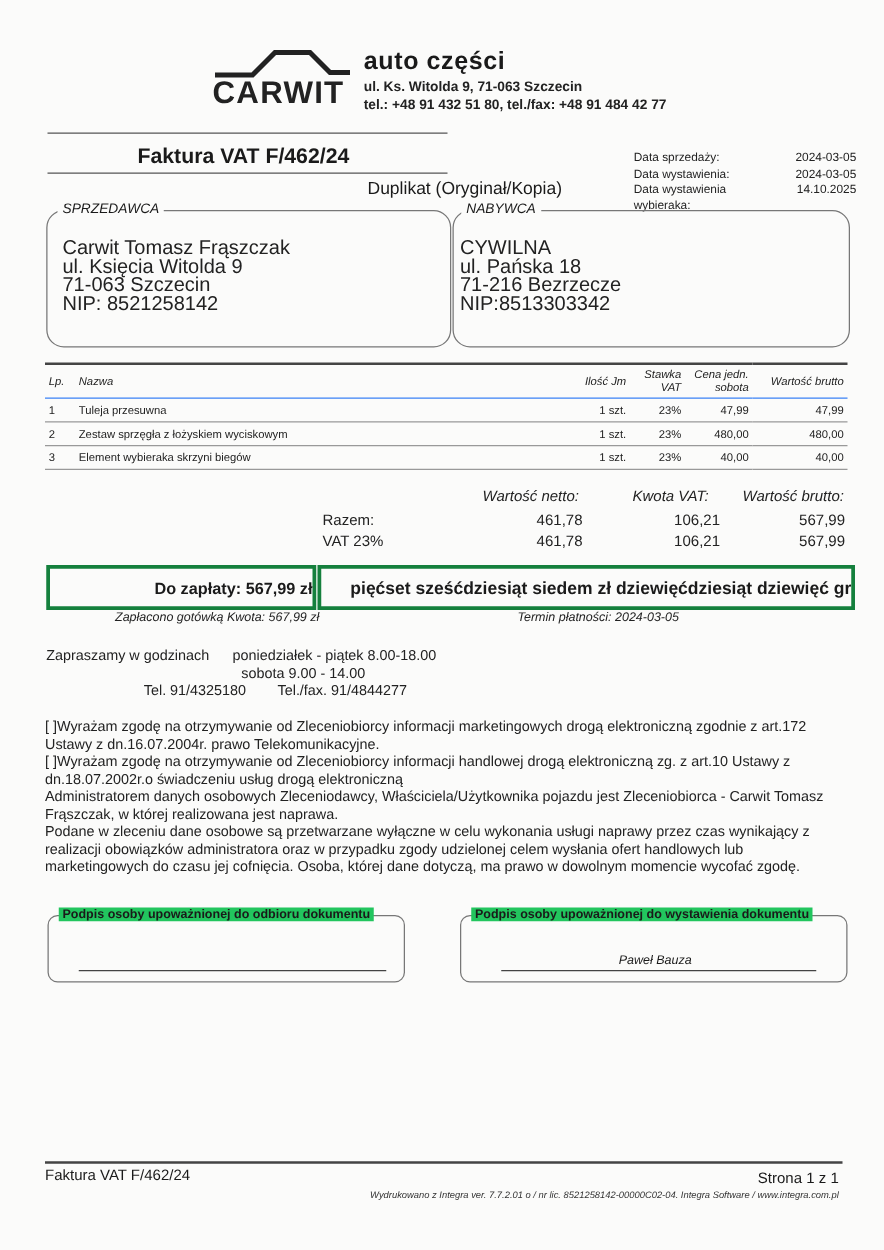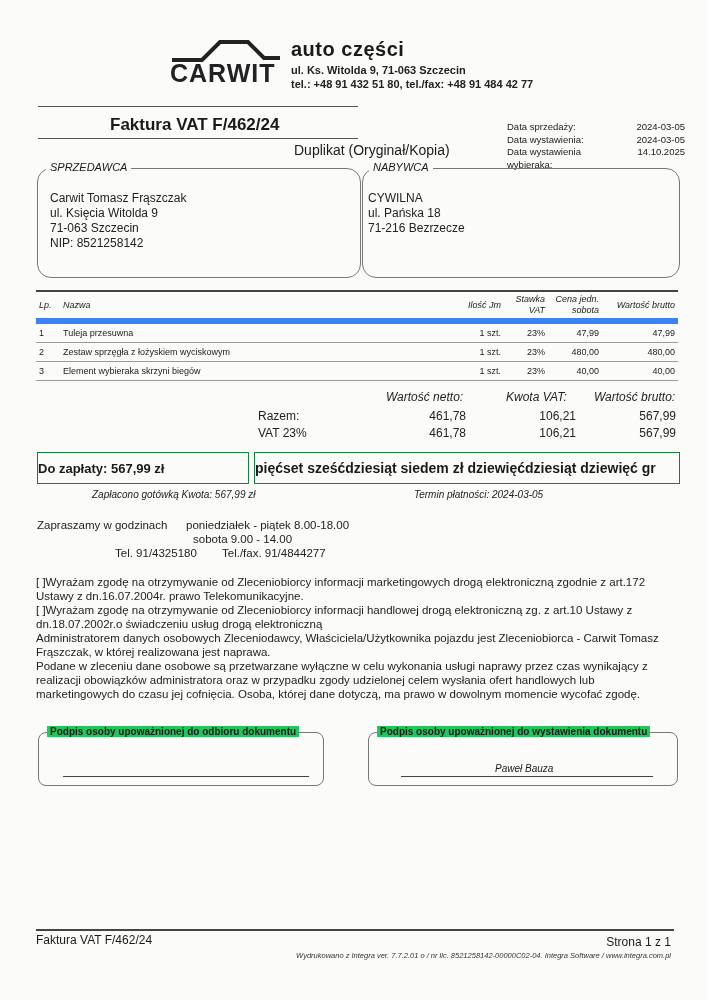--- a/index.html
+++ b/index.html
@@ -12,29 +12,29 @@
   .brand-tel { left:291px; top:78px; font-size:11px; font-weight:bold; color:#222; }
   .hr { position:absolute; height:1px; background:#555; }
   .inv-title { left:110px; top:115px; font-size:17px; font-weight:bold; }
   .dup { left:262px; top:142px; font-size:14px;margin-left:32px; }
   .dates { left:507px; top:121px; font-size:9.5px; color:#222; line-height:12.5px; }
   .dates .row { display:flex; }
   .dates .lbl { width:120px; }
   .dates .val { width:58px; text-align:right; }
   .box { position:absolute; border:1px solid #777; border-radius:14px; }
   .box-legend { position:absolute; top:-8px; font-size:11px; font-style:italic; background:#fbfbfa; padding:0 4px; }
-  .box-body { position:absolute; font-size:12px; line-height:15px; color:#222; }
+  .box-body { position:absolute; font-size:16px; line-height:15px; color:#222; }
   table.items { position:absolute; left:36px; top:290px; width:642px; border-collapse:collapse; font-size:9px; color:#222; }
   table.items th { font-weight:normal; font-style:italic; text-align:right; padding:2px 3px; vertical-align:middle; line-height:11px; }
   table.items th.left, table.items td.left { text-align:left; }
   table.items td { text-align:right; padding:2px 3px; height:14px; border-bottom:1px solid #999; }
-  table.items thead tr { border-top:2px solid #444; border-bottom:6px solid #3b82f6; }
+  table.items thead tr { border-top:2px solid #444; border-bottom:1px solid #3b82f6; }
   .sum { font-size:12px; color:#222; }
   .sum-h { font-style:italic; }
-  .pay-box { position:absolute; border:1px solid #15803d; height:30px; top:452px; display:flex; align-items:center; justify-content:flex-start; font-size:13px; font-weight:bold; }
+  .pay-box { position:absolute; border:3px solid #15803d; height:30px; top:452px; display:flex; align-items:center; justify-content:flex-end; font-size:13px; font-weight:bold; }
   .paid { font-size:10px; font-style:italic; top:489px; color:#222; }
   .hours { font-size:11.5px; color:#222; }
   .consent { left:36px; top:575px; width:640px; font-size:11.5px; line-height:14px; color:#222; }
   .sigbox { position:absolute; border:1px solid #777; border-radius:8px; height:52px; top:732px; }
   .sig-legend { position:absolute; top:-7px; left:8px; font-size:10px; font-weight:bold; background:#22c55e; padding:0 3px; }
   .sig-line { position:absolute; bottom:8px; height:1px; background:#444; }
   .sig-name { position:absolute; font-size:10px; font-style:italic;text-align:center; }
   .foot-title { left:36px; top:933px; font-size:12px; }
   .foot-page { right:36px; top:935px; font-size:12px; }
   .foot-note { right:36px; top:951px; font-size:7.5px; font-style:italic; color:#333; }
@@ -79,20 +79,21 @@
     <div>NIP: 8521258142</div>
   </div>
 </div>
 
 <div class="box" style="left:362px; top:168px; width:316px; height:108px;">
   <span class="box-legend" style="left:6px;">NABYWCA</span>
   <div class="box-body" style="left:5px; top:22px;">
     <div>CYWILNA</div>
     <div>ul. Pańska 18</div>
     <div>71-216 Bezrzecze</div>
+    <div>NIP:8513303342</div>
   </div>
 </div>
 
 <table class="items">
   <thead>
     <tr>
       <th class="left" style="width:18px;">Lp.</th>
       <th class="left">Nazwa</th>
       <th style="width:62px;">Ilość Jm</th>
       <th style="width:38px;">Stawka VAT</th>

